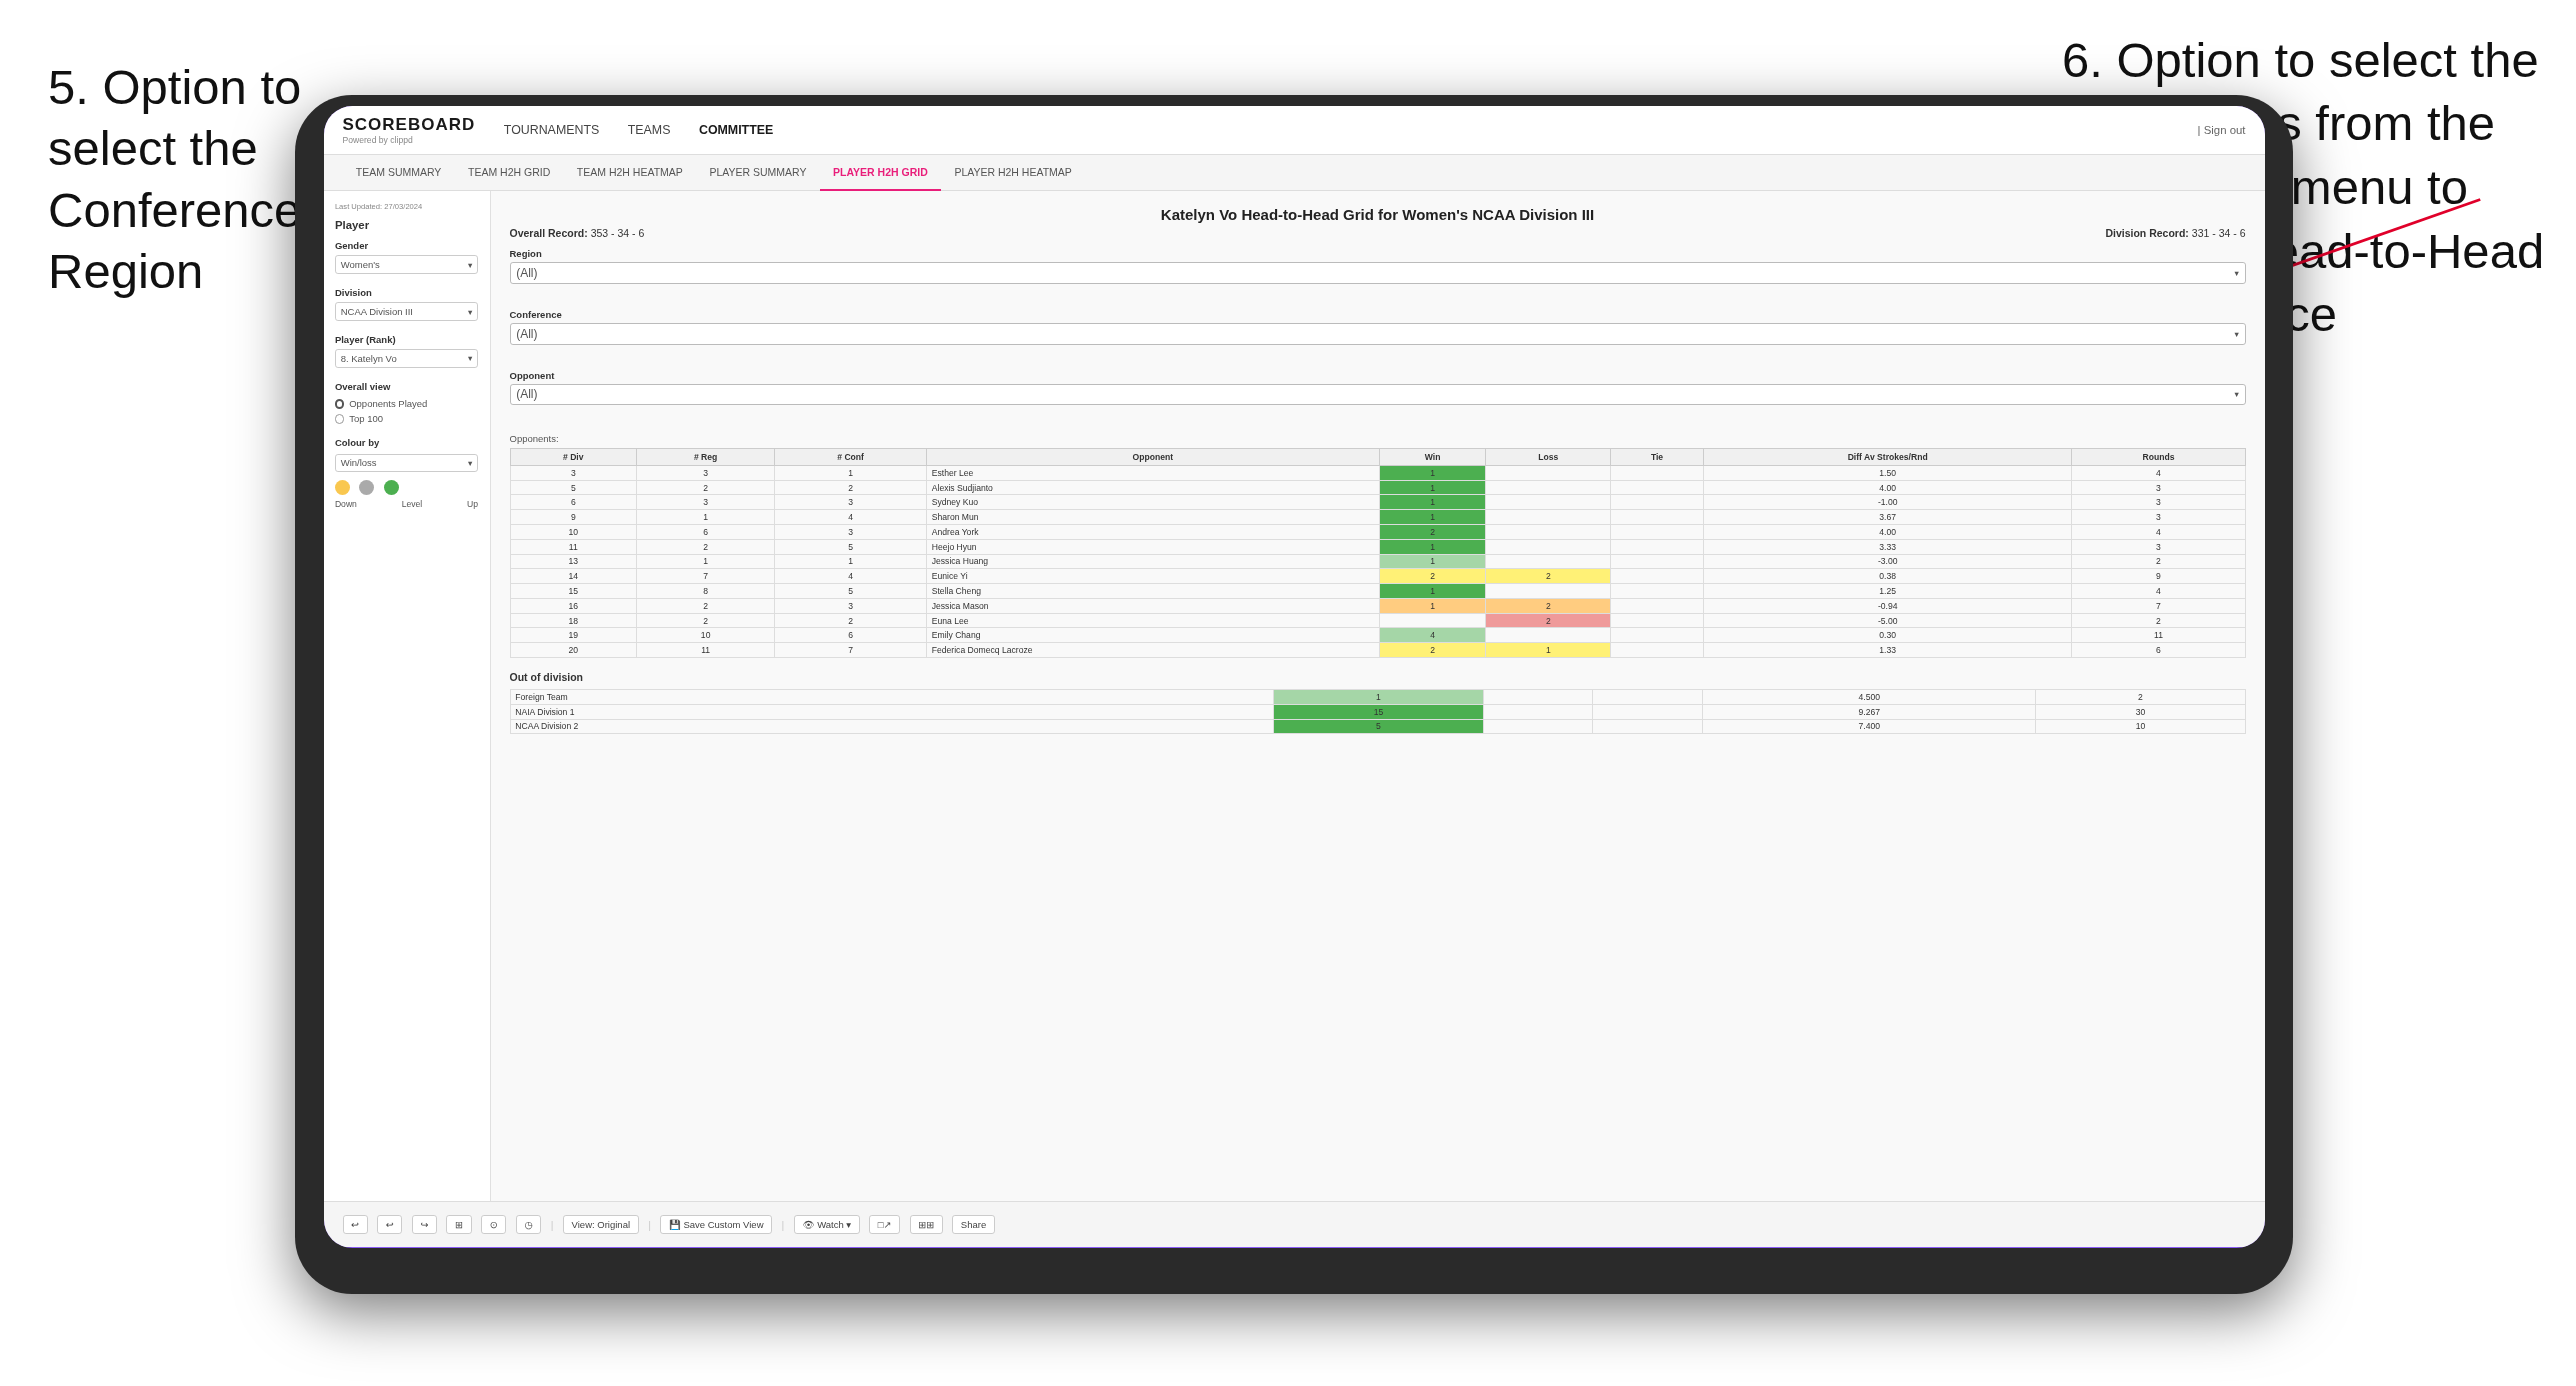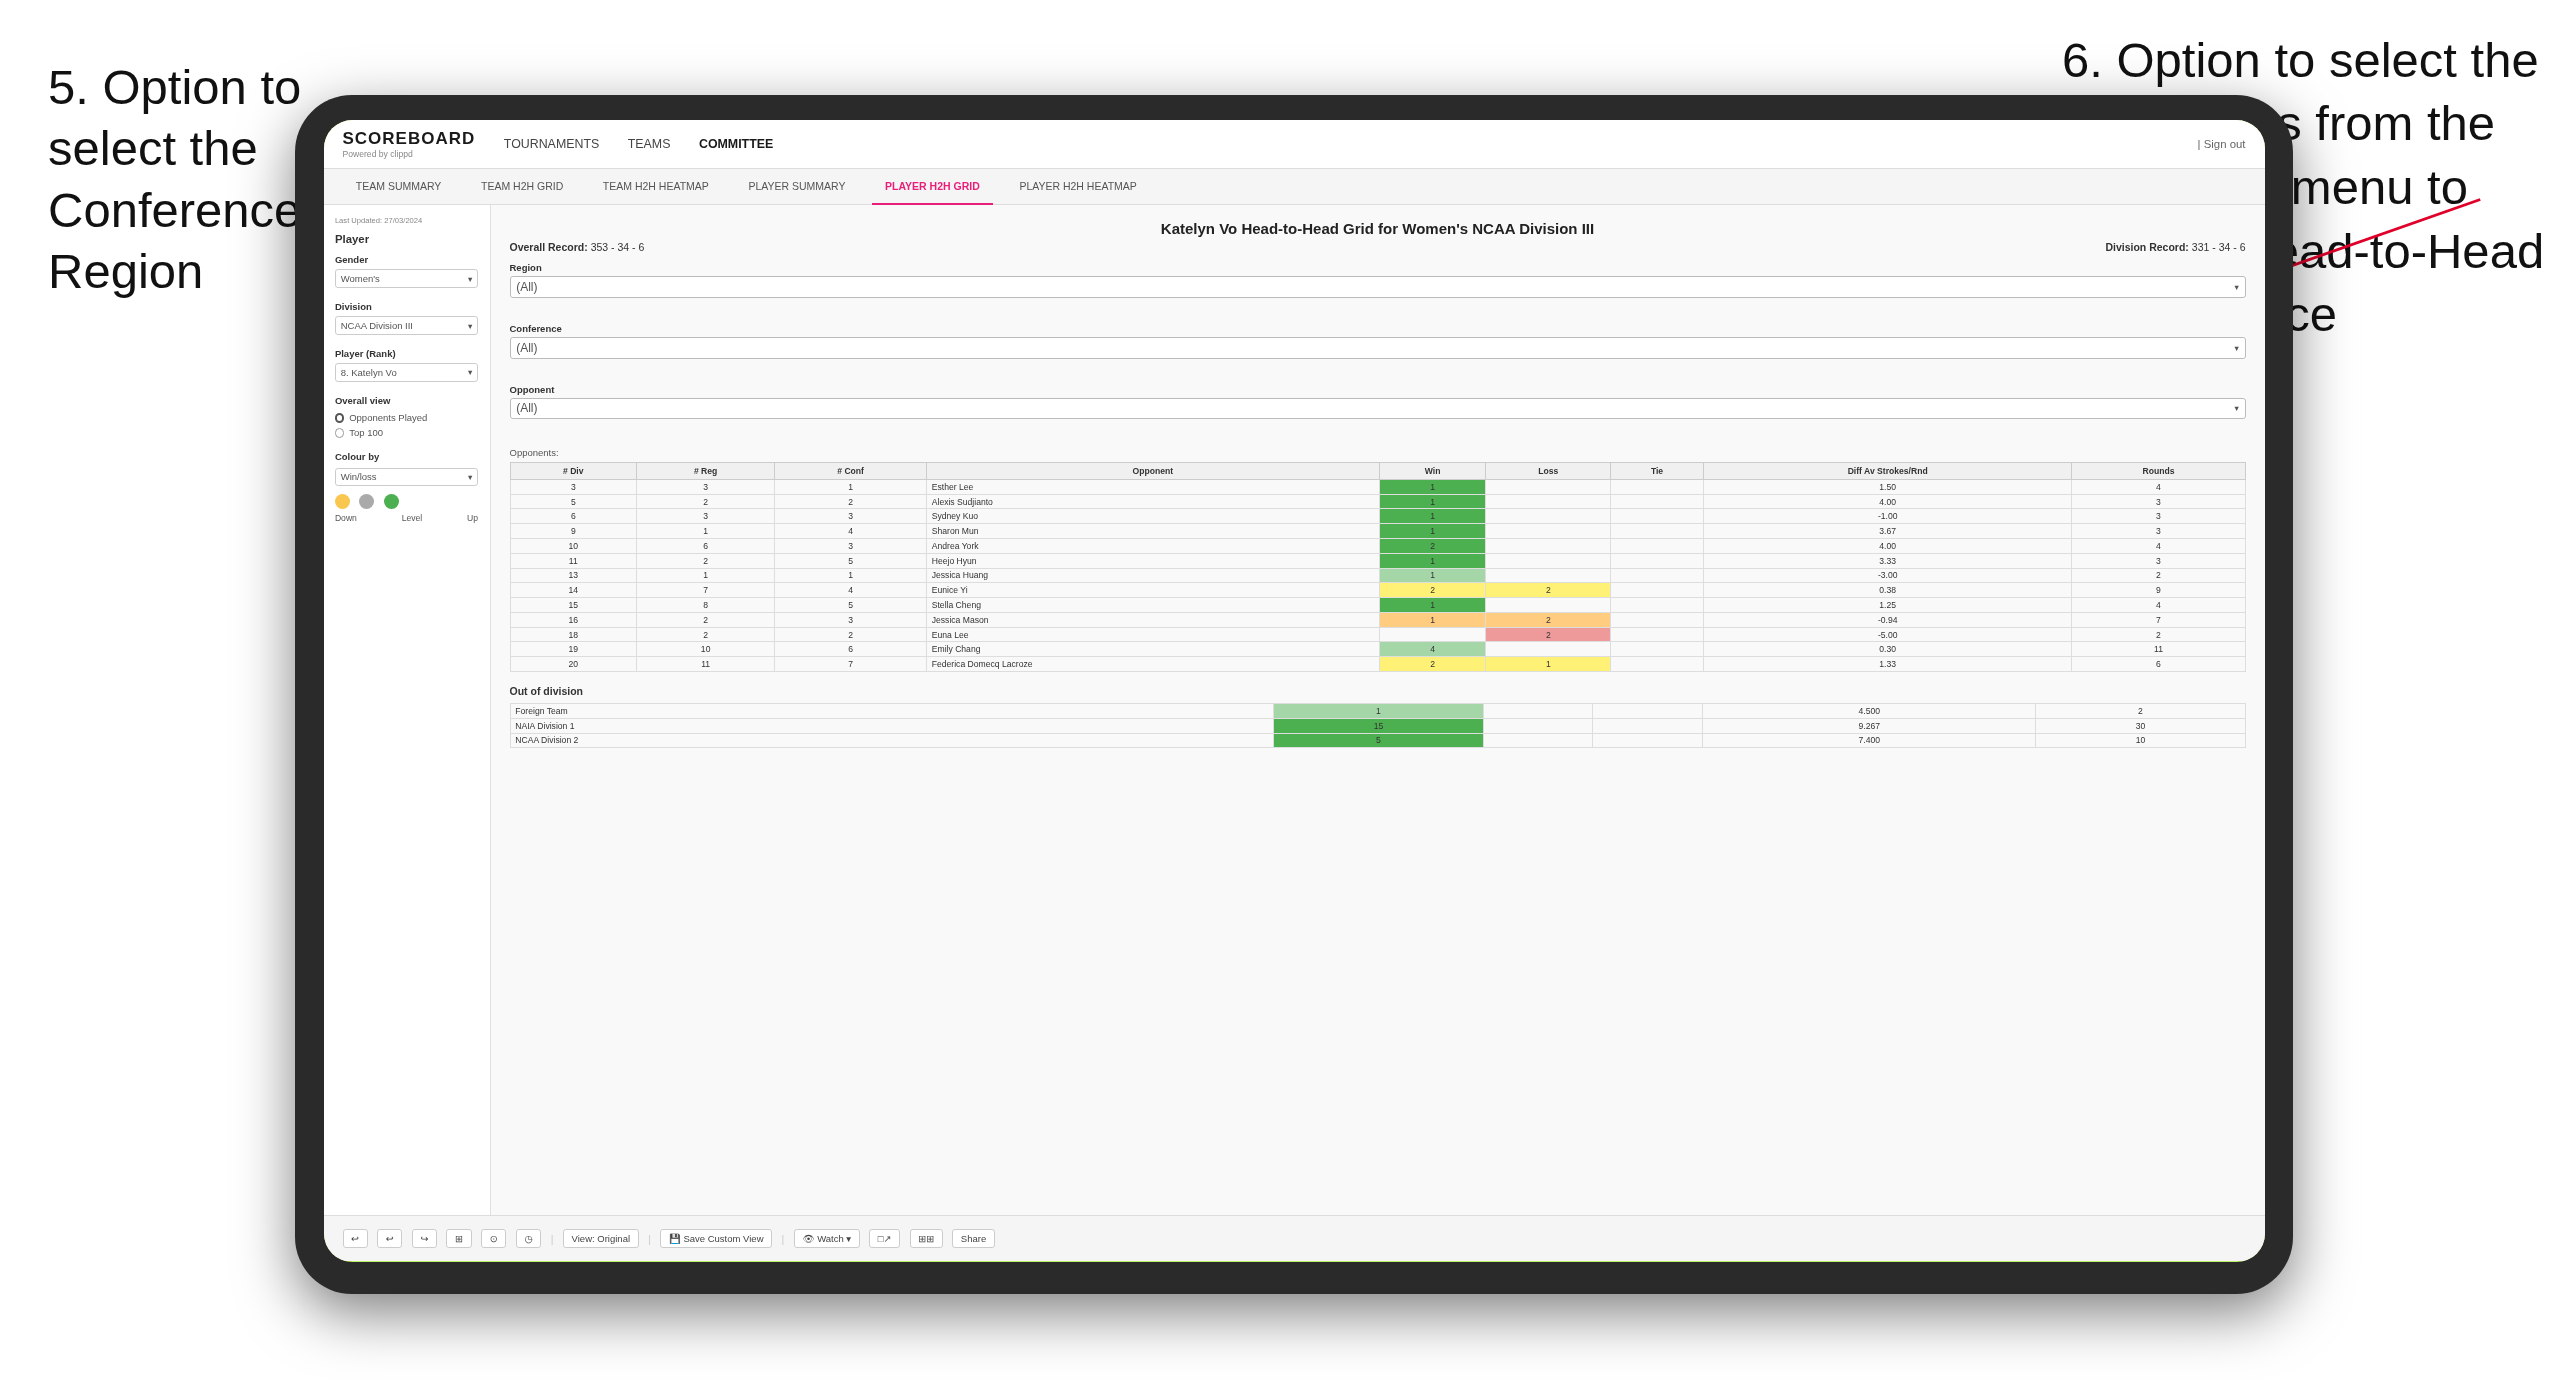--- a/index.html
+++ b/index.html
@@ -45,24 +45,24 @@
       width: 1998px;
       height: 1199px;
       background: #2a2a2a;
       border-radius: 57px;
       box-shadow: 0 19px 57px rgba(0,0,0,0.5);
     }
 
     .tablet-screen {
       position: absolute;
       left: 28.5px;
-      top: 25px;
+      top: 11px;
       width: 1941px;
       height: 1142px;
-      background: #bef264;
+      background: #8b5cf6;
       border-radius: 28.5px;
       overflow: hidden;
     }
 
     
     .top-nav {
       display: flex;
       align-items: center;
       padding: 0 19px;
       height: 49px;
@@ -109,21 +109,21 @@
 
     .sign-out {
       font-size: 11.4px;
       color: #666;
       margin-left: auto;
     }
 
     
     .sub-nav {
       display: flex;
-      gap: 13px;
+      gap: 0;
       padding: 0 19px;
       height: 36px;
       align-items: center;
       background: #f5f5f5;
       border-bottom: 1px solid #ddd;
     }
 
     .sub-nav-item {
       font-size: 10.5px;
       color: #555;

